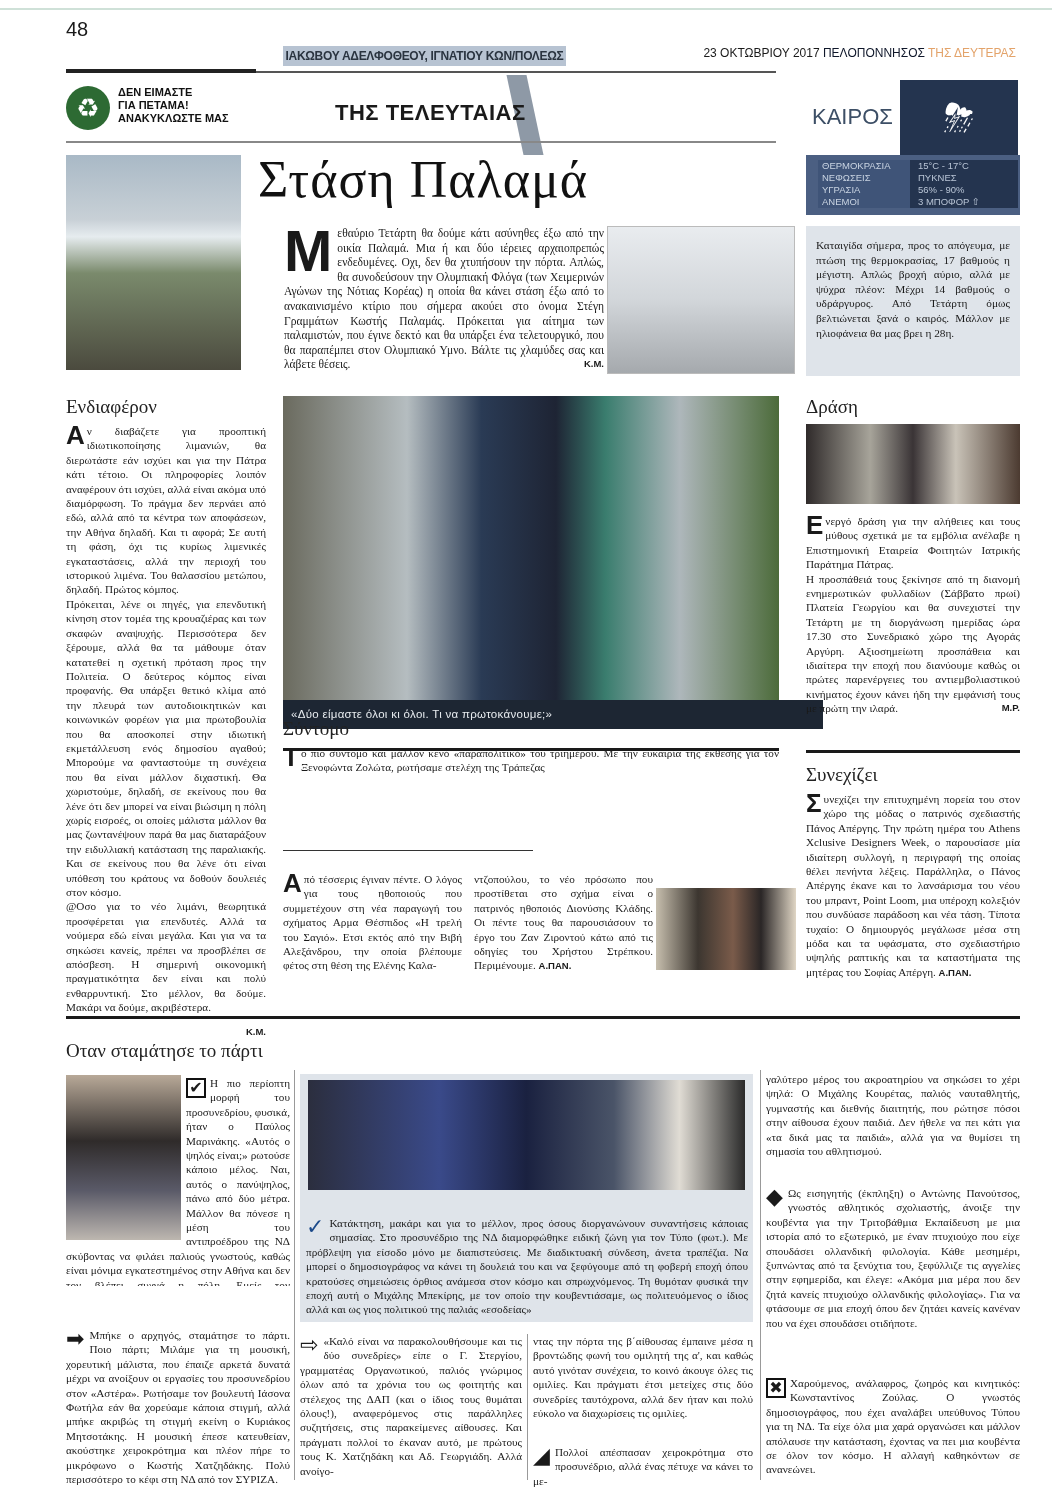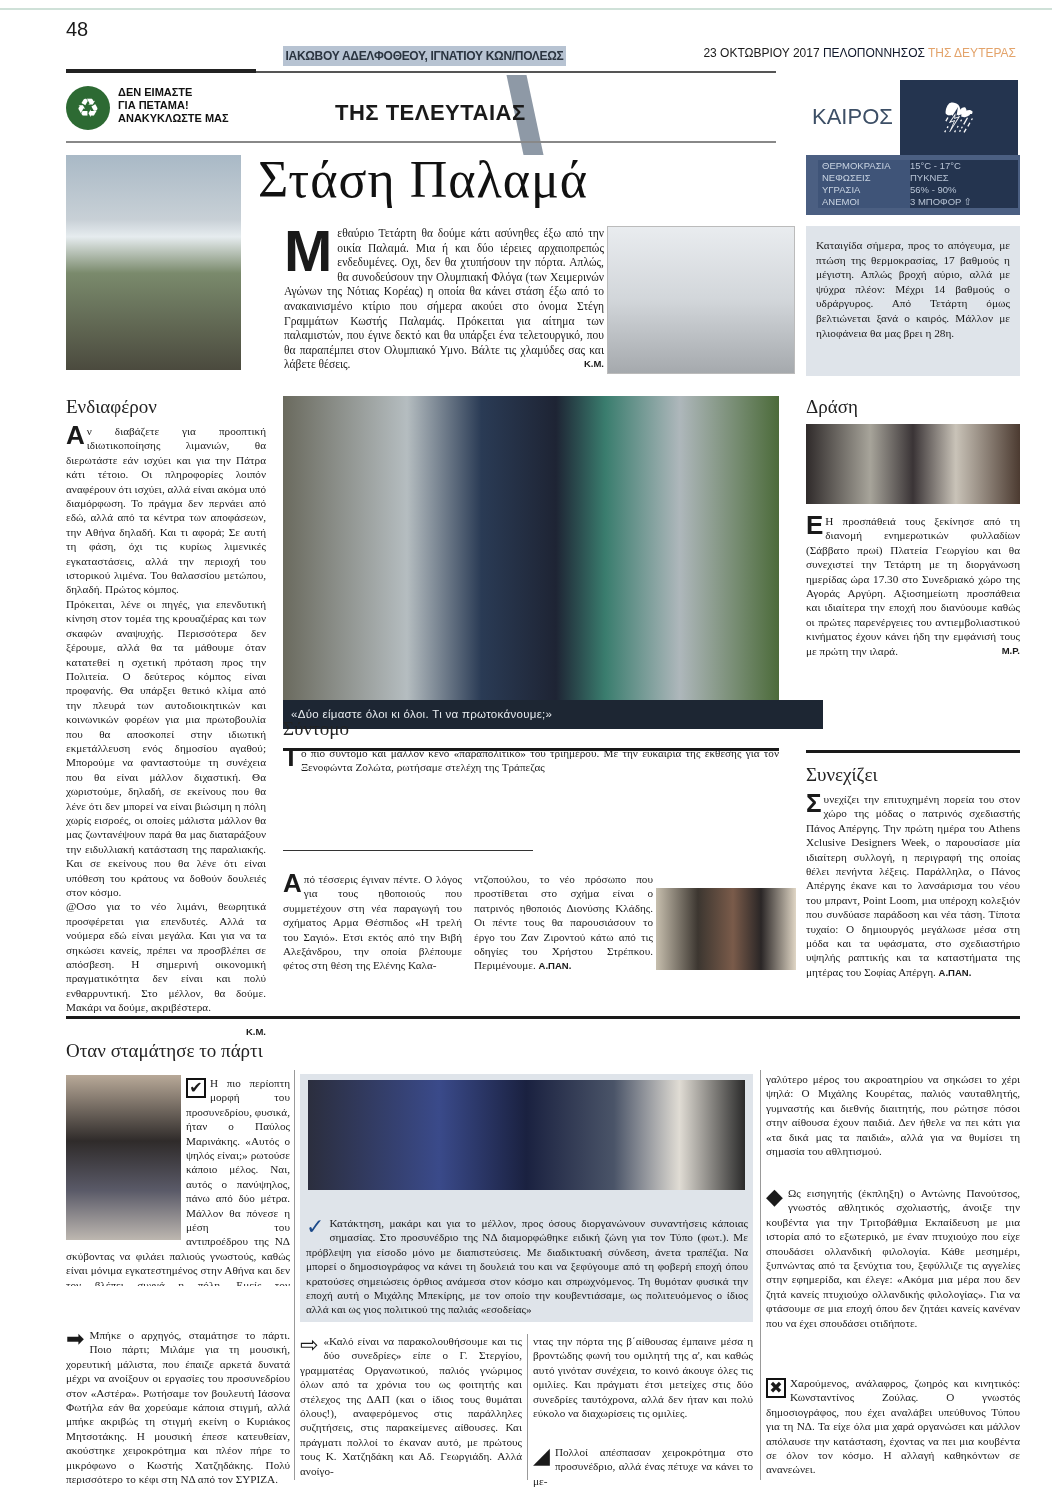--- a/index.html
+++ b/index.html
@@ -19,21 +19,21 @@
 .recycle{left:66px;top:86px;width:44px;height:44px;border-radius:50%;background:#2d6a33;color:#fff;display:flex;align-items:center;justify-content:center;font-size:26px}
 .recycle-text{left:118px;top:86px;font-size:11px;font-weight:bold;line-height:13px;font-family:"Liberation Sans",sans-serif;color:#111}
 .section-title{left:335px;top:100px;font-size:22px;font-weight:bold;font-family:"Liberation Sans",sans-serif;letter-spacing:0.5px}
 .tbar{left:515px;top:75px;width:20px;height:80px;background:#7a8796;transform:skewX(12deg);opacity:.85}
 .headrule2{left:66px;top:141px;width:710px;height:2px;background:#888}
 .kairos-label{left:812px;top:104px;font-size:22px;font-family:"Liberation Sans",sans-serif;color:#3d4f66}
 .weather-icon{left:900px;top:80px;width:118px;height:76px;background:#24344f;display:flex;align-items:center;justify-content:center;color:#fff;font-size:38px}
 .wx-table{left:818px;top:160px;width:200px;}
 .wx-row{display:flex;height:12px;font-size:9.5px;font-family:"Liberation Sans",sans-serif;line-height:12px}
 .wx-row .k{width:92px;background:#3f5478;color:#c9d4e2;padding-left:4px}
-.wx-row .v{flex:1;background:#24344f;color:#b9c5d6;}
+.wx-row .v{flex:1;background:#24344f;color:#b9c5d6;padding-left:8px}
 .wx-box{left:806px;top:226px;width:214px;height:150px;background:#dfe4ea;padding:12px 10px;font-size:11.3px;line-height:14.6px}
 .wx-top{left:806px;top:155px;width:214px;height:60px;background:#4b5f82}
 .ship-photo{left:66px;top:155px;width:175px;height:215px;background:linear-gradient(#a9b9c6 0%,#c8d0d6 30%,#e6ecef 38%,#7a8a6c 55%,#4b4a3e 100%)}
 .main-title{left:258px;top:150px;font-size:52px;font-family:"Liberation Serif",serif;color:#111;letter-spacing:1px}
 .lead-text{left:284px;top:226px;width:320px;font-size:11.5px;line-height:14.6px}
 .dropcap{float:left;font-size:58px;line-height:46px;font-weight:bold;margin:2px 5px 0 0;font-family:"Liberation Sans",sans-serif}
 .building-photo{left:607px;top:226px;width:188px;height:148px;background:linear-gradient(#e9ecef 0%,#d2d6da 50%,#a5a9ad 100%);border:1px solid #bbb}
 .sec-head{font-size:19px;font-family:"Liberation Serif",serif;color:#222}
 .small-drop{float:left;font-size:26px;line-height:21px;font-weight:bold;margin:1px 2px 0 0;font-family:"Liberation Sans",sans-serif}
 .sig{font-weight:bold;font-family:"Liberation Sans",sans-serif;font-size:9.5px;float:right}
@@ -147,20 +147,21 @@
   </div>
 </div>
 <div class="abs syn-photo"></div>
 
 <div class="abs" style="left:806px;top:396px;width:214px">
   <div class="sec-head">Δράση</div>
 </div>
 <div class="abs drasi-photo"></div>
 <div class="abs body-text" style="left:806px;top:514px;width:214px">
   <span class="small-drop">Ε</span>
+  <p>νεργό δράση για την αλήθειες και τους μύθους σχετικά με τα εμβόλια ανέλαβε η Επιστημονική Εταιρεία Φοιτητών Ιατρικής Παράτημα Πάτρας.</p>
   <p><span>Η προσπάθειά τους ξεκίνησε από τη διανομή ενημερωτικών φυλλαδίων (Σάββατο πρωί) Πλατεία Γεωργίου και θα συνεχιστεί την Τετάρτη με τη διοργάνωση ημερίδας ώρα 17.30 στο Συνεδριακό χώρο της Αγοράς Αργύρη. Αξιοσημείωτη προσπάθεια και ιδιαίτερα την εποχή που διανύουμε καθώς οι πρώτες παρενέργειες του αντιεμβολιαστικού κινήματος έχουν κάνει ήδη την εμφάνισή τους με πρώτη την ιλαρά.</span> <span class="sig">Μ.Ρ.</span></p>
 </div>
 <div class="abs rule-thick" style="left:806px;top:750px;width:214px"></div>
 <div class="abs" style="left:806px;top:764px;width:214px">
   <div class="sec-head">Συνεχίζει</div>
   <div class="body-text" style="margin-top:6px">
     <span class="small-drop">Σ</span>
     <p><span>υνεχίζει την επιτυχημένη πορεία του στον χώρο της μόδας ο πατρινός σχεδιαστής Πάνος Απέργης. Την πρώτη ημέρα του Athens Xclusive Designers Week, ο παρουσίασε μία ιδιαίτερη συλλογή, η περιγραφή της οποίας θέλει πενήντα λέξεις. Παράλληλα, ο Πάνος Απέργης έκανε και το λανσάρισμα του νέου του μπραντ, Point Loom, μια υπέροχη κολεξιόν που συνδύασε παράδοση και νέα τάση. Τίποτα τυχαίο: Ο δημιουργός μεγάλωσε μέσα στη μόδα και τα υφάσματα, στο σχεδιαστήριο υψηλής ραπτικής και τα καταστήματα της μητέρας του Σοφίας Απέργη.</span> <b class="sans" style="font-size:9.5px">Α.ΠΑΝ.</b></p>
   </div>
 </div>

